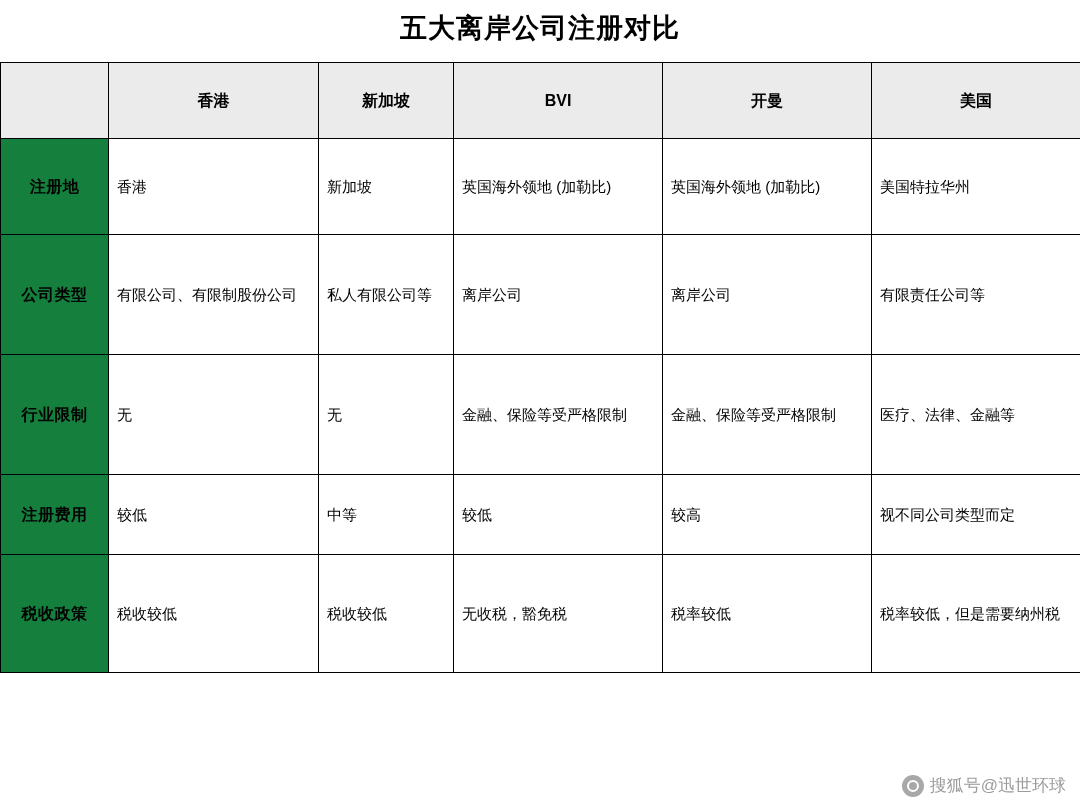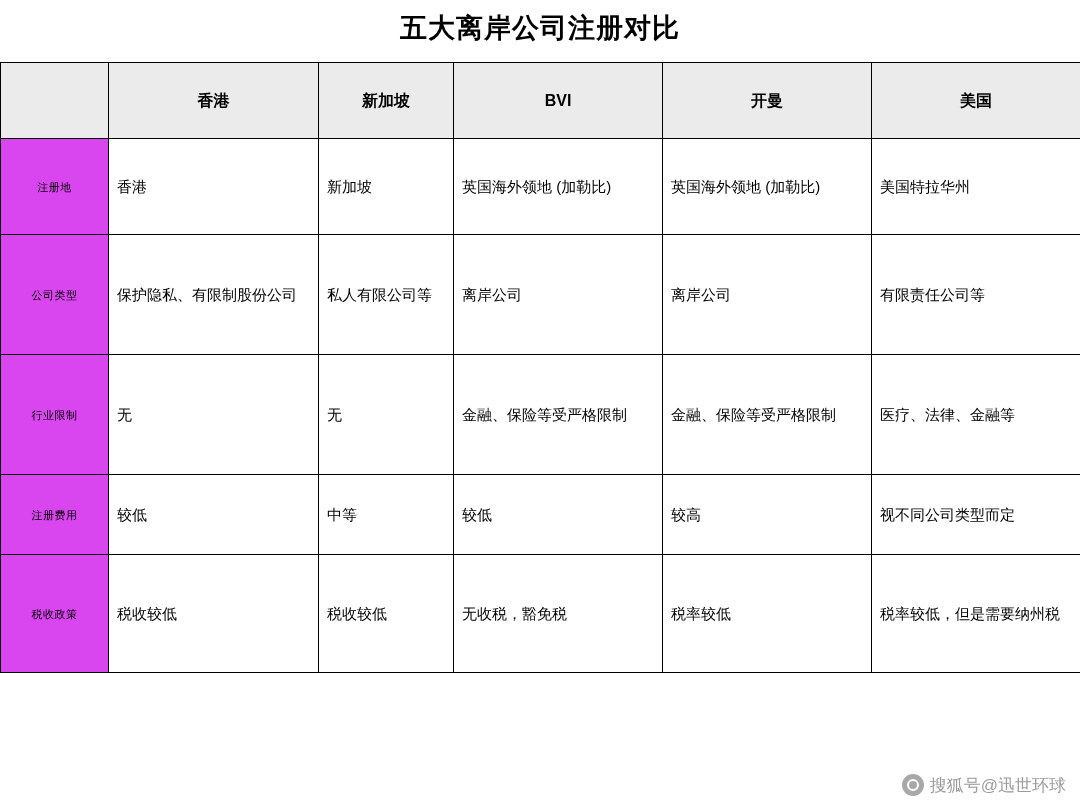--- a/index.html
+++ b/index.html
@@ -51,40 +51,41 @@
   table.cmp thead th {
     background: #ebebeb;
     height: 76px;
     font-weight: bold;
     font-size: 16px;
   }
   table.cmp thead th.corner {
     background: #ebebeb;
   }
   table.cmp tbody th.rowhead {
-    background: #d946ef;
-    font-weight: normal;
-    font-size: 11px;
+    background: #15803d;
+    font-weight: bold;
+    font-size: 16px;
     letter-spacing: 0.5px;
   }
   table.cmp tbody td {
     background: #ffffff;
     font-weight: normal;
   }
   tr.r-reg td, tr.r-reg th { height: 96px; }
   tr.r-type td, tr.r-type th { height: 120px; }
   tr.r-ind td, tr.r-ind th { height: 120px; }
   tr.r-fee td, tr.r-fee th { height: 80px; }
   tr.r-tax td, tr.r-tax th { height: 118px; }
   tr.r-priv td, tr.r-priv th { height: 80px; }
   .watermark {
     position: absolute;
     right: 14px;
     bottom: 8px;
     display: flex;
+    align-items: center;
     gap: 6px;
     color: #8a8a8a;
     font-size: 17px;
     opacity: 0.85;
     white-space: nowrap;
   }
   .wm-logo {
     width: 22px;
     height: 22px;
     border-radius: 50%;
@@ -135,21 +136,21 @@
       <tr class="r-reg">
         <th class="rowhead">注册地</th>
         <td>香港</td>
         <td>新加坡</td>
         <td>英国海外领地 (加勒比)</td>
         <td>英国海外领地 (加勒比)</td>
         <td>美国特拉华州</td>
       </tr>
       <tr class="r-type">
         <th class="rowhead">公司类型</th>
-        <td>保护隐私、有限制股份公司</td>
+        <td>有限公司、有限制股份公司</td>
         <td>私人有限公司等</td>
         <td>离岸公司</td>
         <td>离岸公司</td>
         <td>有限责任公司等</td>
       </tr>
       <tr class="r-ind">
         <th class="rowhead">行业限制</th>
         <td>无</td>
         <td>无</td>
         <td>金融、保险等受严格限制</td>

